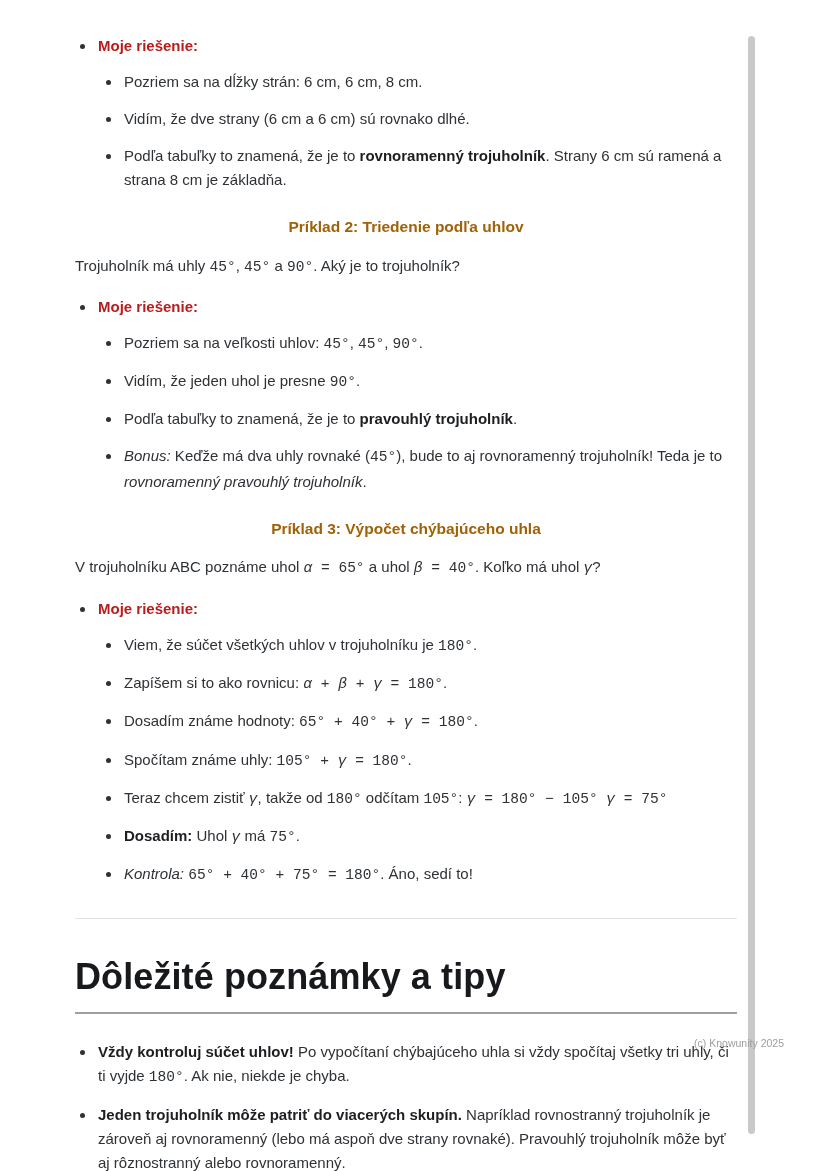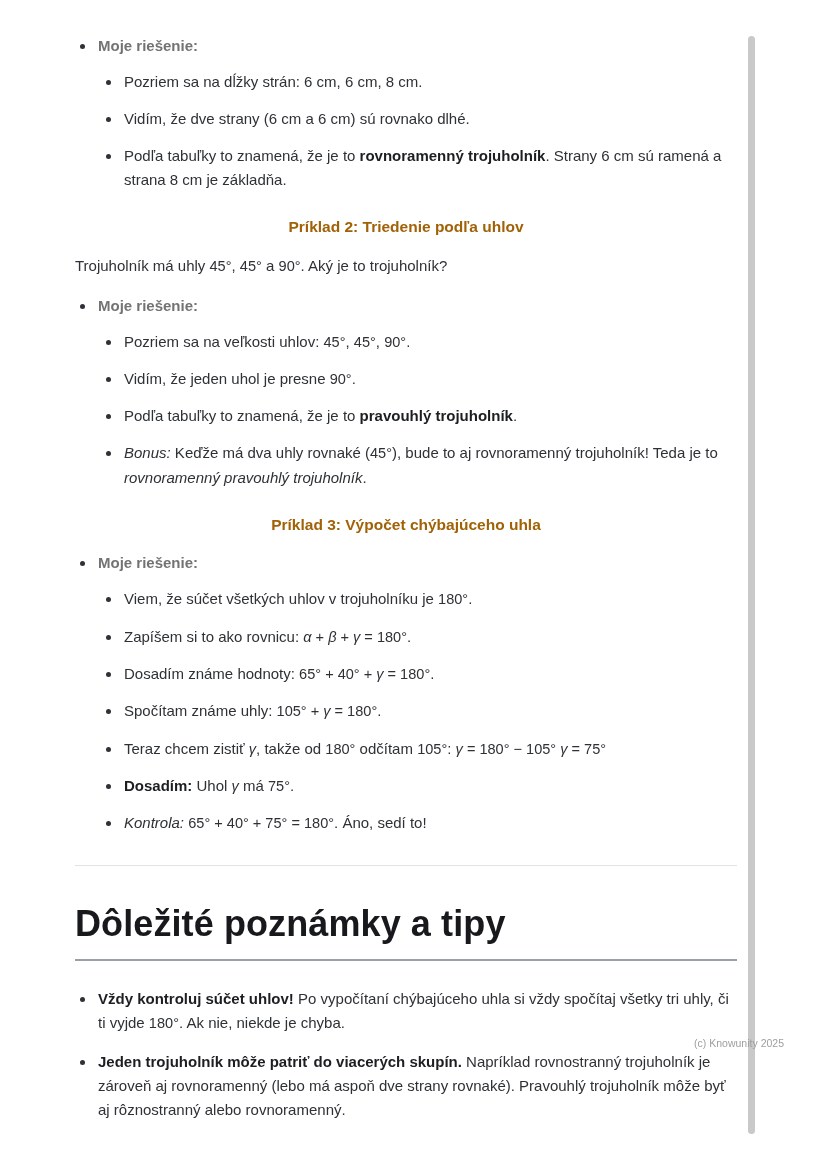--- a/index.html
+++ b/index.html
@@ -39,42 +39,42 @@
   li { padding-left: 2px; }
   h3 {
     font-size: 15.5px;
     font-weight: 700;
     color: #a16207;
     margin: 24px 0 16px 0;
     line-height: 1.4;
     text-align: center;
   }
   p { margin: 0 0 16px 0; }
-  .bold { font-weight: 700; color: #737373; }
+  .bold { font-weight: 700; color: #b91c1c; }
   hr.section-divider {
     border: none;
     border-top: 1px solid #e2e2e2;
     margin: 30px 0 36px 0;
   }
   h1.big-heading {
     font-size: 36px;
     font-weight: 700;
     color: #17191c;
     margin: 0;
     padding-bottom: 14px;
     border-bottom: 2px solid #9aa0a5;
     line-height: 1.2;
     letter-spacing: 0.1px;
   }
   ul.notes { margin-top: 26px; }
   
   .seg-b { font-weight: 700; color: #1c1e21; margin-top: 28px; }
   .seg-i { font-style: italic; }
   .seg-m {
-    font-family: Liberation Sans, sans-serif;
+    font-family: Liberation Mono, monospace;
     font-size: 0.97em;
   }
   .scrollbar-thumb {
     position: absolute;
     left: 748px;
     top: 36px;
     width: 7px;
     height: 1098px;
     background: #c9c9c9;
     border-radius: 4px;
@@ -114,20 +114,21 @@
         <ul class="l2">
           <li><span>Pozriem sa na veľkosti uhlov: </span><span class="seg-m">45°</span><span>, </span><span class="seg-m">45°</span><span>, </span><span class="seg-m">90°</span><span>.</span></li>
           <li><span>Vidím, že jeden uhol je presne </span><span class="seg-m">90°</span><span>.</span></li>
           <li><span>Podľa tabuľky to znamená, že je to </span><span class="seg-b">pravouhlý trojuholník</span><span>.</span></li>
           <li><span class="seg-i">Bonus:</span><span> Keďže má dva uhly rovnaké (</span><span class="seg-m">45°</span><span>), bude to aj rovnoramenný trojuholník! Teda je to </span><span class="seg-i">rovnoramenný pravouhlý trojuholník</span><span>.</span></li>
         </ul>
       </li>
     </ul>
 
     <h3>Príklad 3: Výpočet chýbajúceho uhla</h3>
+    <p><span>V trojuholníku ABC poznáme uhol </span><span class="seg-m seg-i">α</span><span class="seg-m"> = 65°</span><span> a uhol </span><span class="seg-m seg-i">β</span><span class="seg-m"> = 40°</span><span>. Koľko má uhol </span><span class="seg-m seg-i">γ</span><span>?</span></p>
     <ul class="l1">
       <li>
         <span class="bold">Moje riešenie:</span>
         <ul class="l2">
           <li><span>Viem, že súčet všetkých uhlov v trojuholníku je </span><span class="seg-m">180°</span><span>.</span></li>
           <li><span>Zapíšem si to ako rovnicu: </span><span class="seg-m seg-i">α</span><span class="seg-m"> + </span><span class="seg-m seg-i">β</span><span class="seg-m"> + </span><span class="seg-m seg-i">γ</span><span class="seg-m"> = 180°</span><span>.</span></li>
           <li><span>Dosadím známe hodnoty: </span><span class="seg-m">65° + 40° + </span><span class="seg-m seg-i">γ</span><span class="seg-m"> = 180°</span><span>.</span></li>
           <li><span>Spočítam známe uhly: </span><span class="seg-m">105° + </span><span class="seg-m seg-i">γ</span><span class="seg-m"> = 180°</span><span>.</span></li>
           <li><span>Teraz chcem zistiť </span><span class="seg-m seg-i">γ</span><span>, takže od </span><span class="seg-m">180°</span><span> odčítam </span><span class="seg-m">105°</span><span>: </span><span class="seg-m seg-i">γ</span><span class="seg-m"> = 180° − 105° </span><span class="seg-m seg-i">γ</span><span class="seg-m"> = 75°</span></li>
           <li><span class="seg-b">Dosadím:</span><span> Uhol </span><span class="seg-m seg-i">γ</span><span> má </span><span class="seg-m">75°</span><span>.</span></li>

